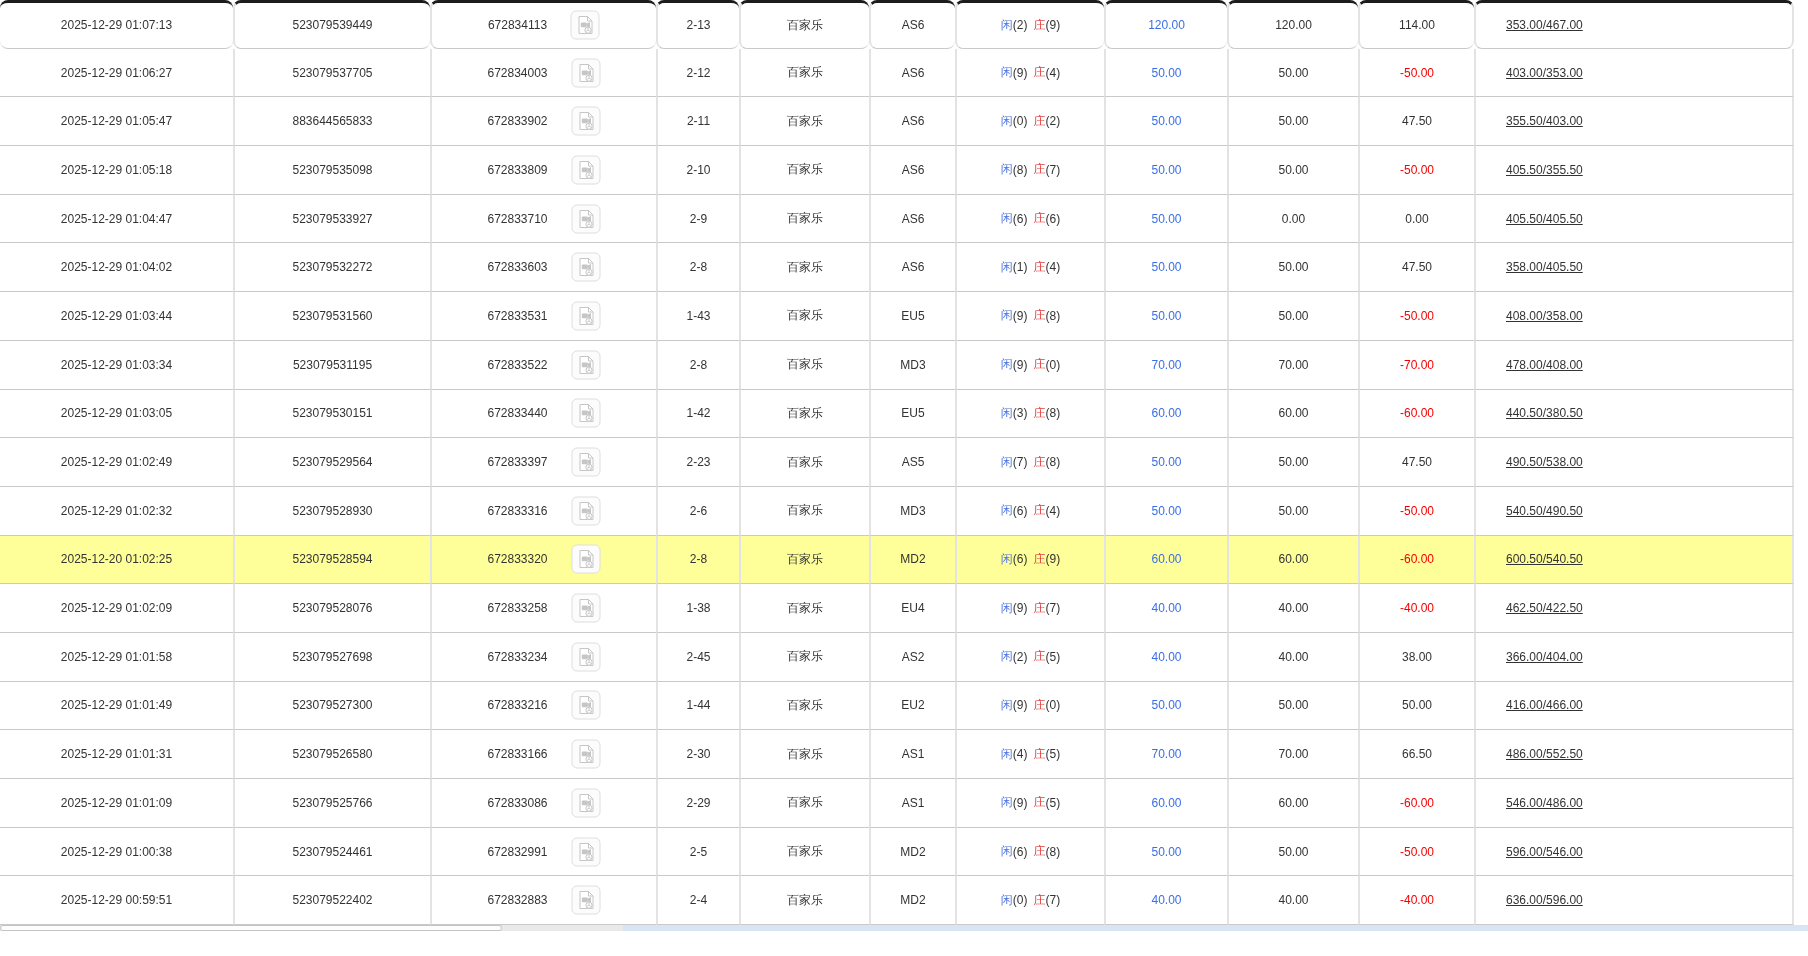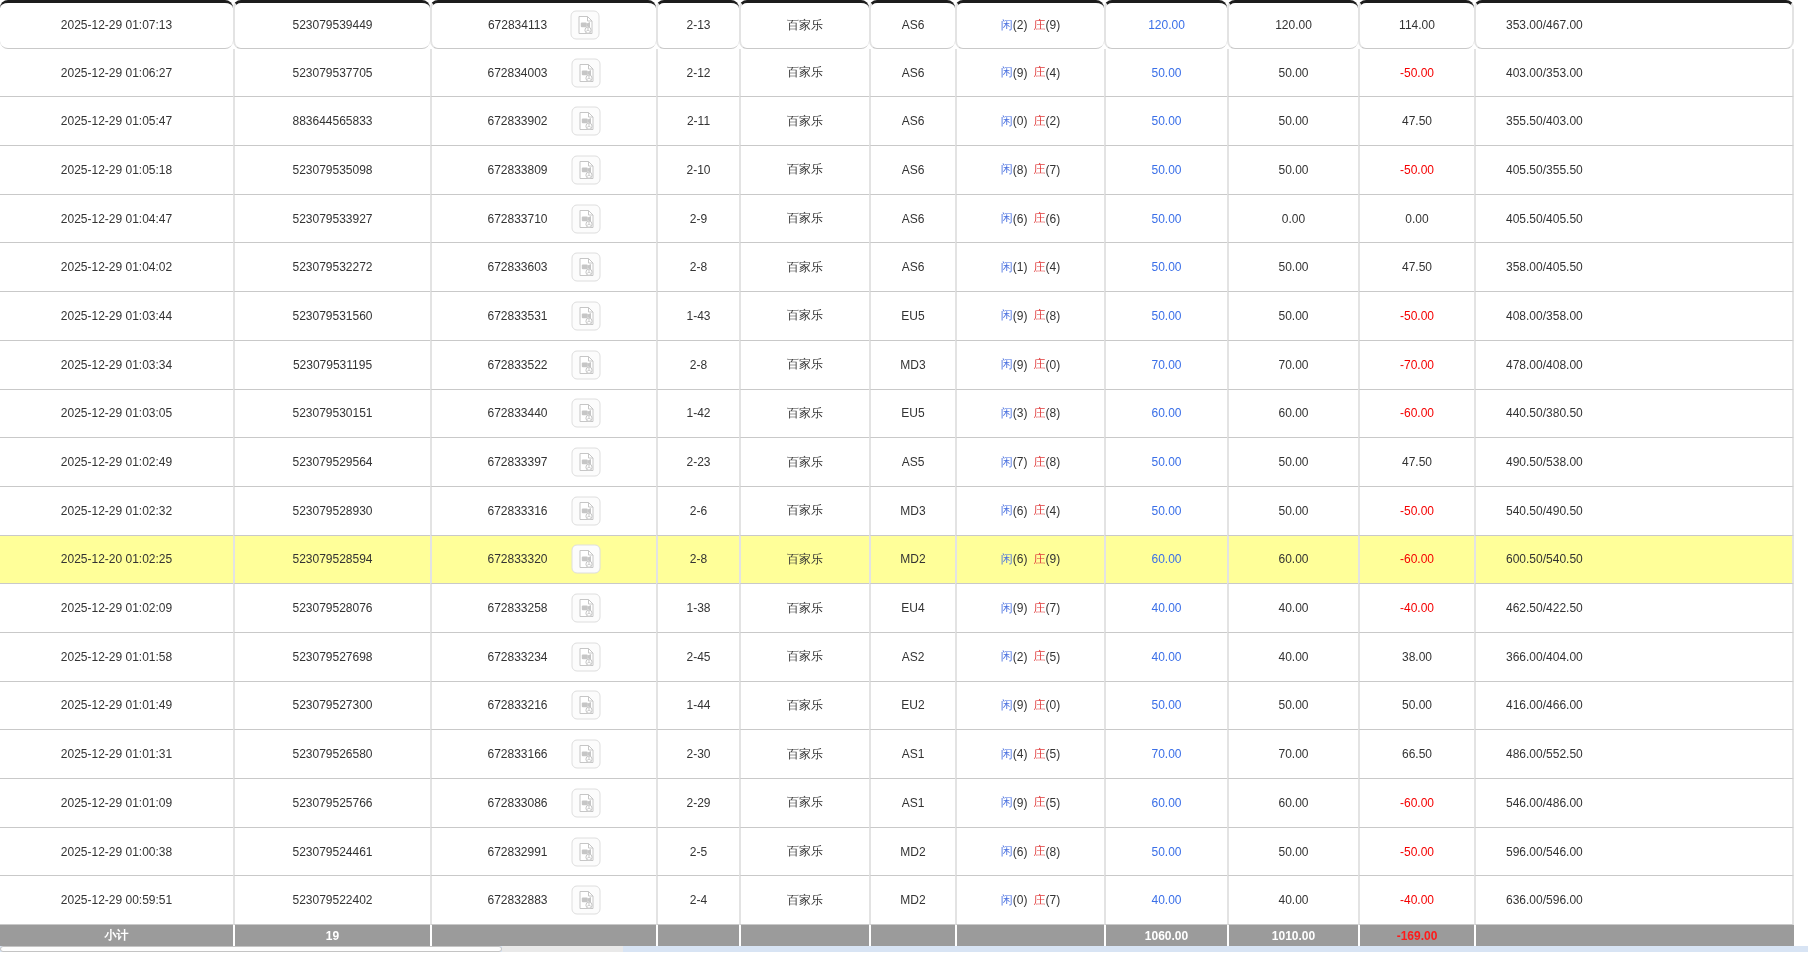--- a/index.html
+++ b/index.html
@@ -21,21 +21,21 @@
     display:flex;align-items:center;justify-content:center;
     border-bottom:1px solid #c9c9c9;
     background:#fff;white-space:nowrap;overflow:hidden;
   }
   .c + .c{border-left:2px solid #e3e3e3;}
   .c:last-child{border-right:2px solid #e3e3e3;}
   .row:first-child .c{border-top:3px solid var(--top-border,#1c1c1c);border-radius:8px;}
   .row.hl .c{background:var(--hl,#ffff99);}
   .col-bet{color:var(--bet-blue,#3a6fe8);}
   .neg{color:var(--neg-red,#f50000);align-items:center;}
-  .col-balance{justify-content:flex-start;padding-left:30px;}
+  .col-balance{justify-content:flex-start;padding-left:30px;text-decoration:underline;}
   .p-label{color:var(--p-blue,#4a71e0);}
   .b-label{color:var(--b-red,#e03c3c);margin-left:6px;}
   .res-score{color:#333;}
   .vid-num{margin-right:23px;}
   .vid-btn{
     width:30px;height:30px;flex:0 0 30px;display:inline-flex;
     align-items:center;justify-content:center;cursor:pointer;
   }
   
   .total-grid{grid-auto-rows:21px;}
@@ -1065,32 +1065,19 @@
         </div>
     <div class="c neg">
           <span>-40.00</span>
         </div>
     <div class="c col-balance">
           <span>636.00/596.00</span>
         </div>
   </div>
 </div>
 
-  <div class="grid total-grid total">
-    <div class="c">小计</div>
-    <div class="c">19</div>
-    <div class="c"></div>
-    <div class="c"></div>
-    <div class="c"></div>
-    <div class="c"></div>
-    <div class="c"></div>
-    <div class="c">1060.00</div>
-    <div class="c">1010.00</div>
-    <div class="c neg">-169.00</div>
-    <div class="c"></div>
-  </div>
 
   <div class="scrollbar">
     <div class="sb-thumb"></div>
     <div class="sb-seg"></div>
   </div>
 
 </div>
 
 </body></html>

